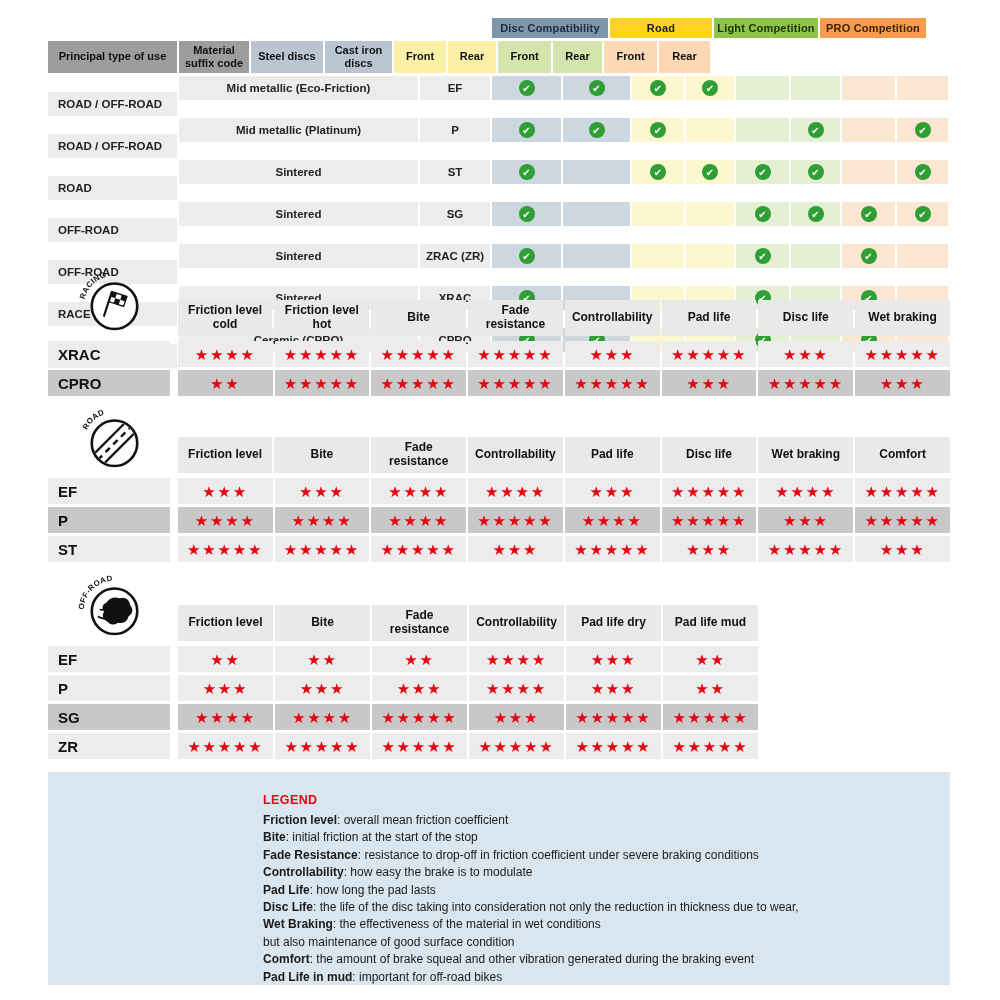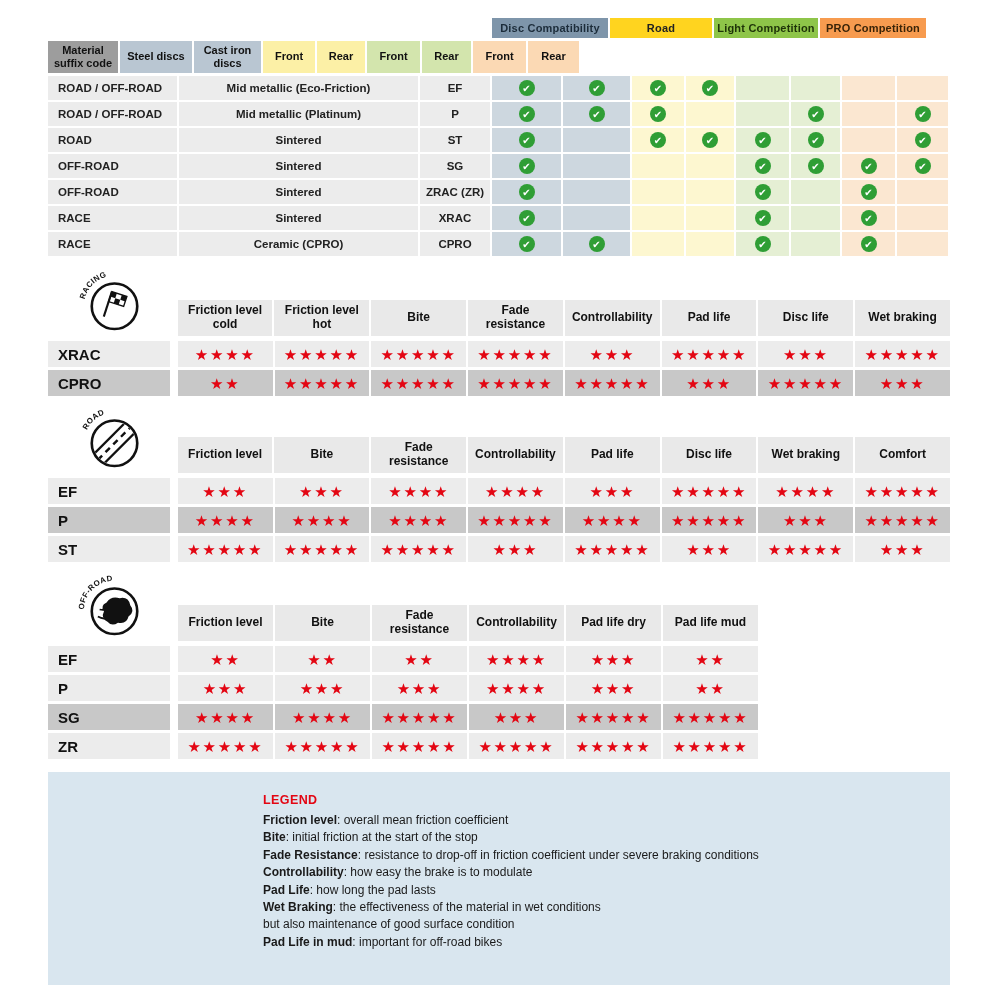--- a/index.html
+++ b/index.html
@@ -22,21 +22,21 @@
   .hcell{height:32px;margin-right:2px;display:flex;align-items:center;justify-content:center;
          text-align:center;font-size:11px;font-weight:bold;line-height:1.2;padding:0 3px;color:#111;}
   .h-gray{background:var(--header-gray,#9d9d9d);}
   .h-disc{background:#b9c6d2;}
   .h-road{background:#fcf0a6;}
   .h-light{background:#d3e5ad;}
   .h-pro{background:#fbd9b4;}
   .data-row{margin-bottom:2px;}
   .dcell{height:24px;margin-right:2px;display:flex;align-items:center;justify-content:center;
          text-align:center;font-size:11.5px;font-weight:bold;color:#222;}
-  .dcell.use{justify-content:flex-start;padding-left:10px;text-align:right;}
+  .dcell.use{justify-content:flex-start;padding-left:10px;text-align:right;margin-top:16px;}
   .d-gray{background:#ececec;}
   .d-disc{background:#cdd7df;}
   .d-road{background:#fdf7d0;}
   .d-light{background:#e5efd4;}
   .d-pro{background:#fbe7d1;}
   .check{width:16px;height:16px;border-radius:50%;background:var(--check-green,#2f9e35);
          color:#fff;font-size:10px;display:flex;align-items:center;justify-content:center;font-weight:bold;}
 
   
   .rating-section{position:absolute;left:48px;width:904px;}
@@ -71,20 +71,21 @@
 
   <div class="compat">
       <div class="crow group-row">
         <div class="gcell spacer" style="width: 442px;"></div>
         <div class="gcell g-disc" style="width: 116px;">Disc Compatibility</div>
         <div class="gcell g-road" style="width: 102px;">Road</div>
         <div class="gcell g-light" style="width: 104px;">Light Competition</div>
         <div class="gcell g-pro" style="width: 106px;">PRO Competition</div>
       </div>
       <div class="crow head-row">
+        <div class="hcell h-gray" style="width: 129px;">Principal type of use</div>
         <div class="hcell h-gray" style="width: 70px;">Material suffix code</div>
         <div class="hcell h-disc" style="width: 72px;">Steel discs</div>
         <div class="hcell h-disc" style="width: 67px;">Cast iron discs</div>
         <div class="hcell h-road" style="width: 52px;">Front</div>
         <div class="hcell h-road" style="width: 48px;">Rear</div>
         <div class="hcell h-light" style="width: 53px;">Front</div>
         <div class="hcell h-light" style="width: 49px;">Rear</div>
         <div class="hcell h-pro" style="width: 53px;">Front</div>
         <div class="hcell h-pro" style="width: 51px;">Rear</div>
       </div>
@@ -565,19 +566,21 @@
   </section>
 
   <div class="legend">
     <p class="ltitle">LEGEND</p>
     <div>
         <p class="lline"><strong class="lterm">Friction level</strong><span class="ldesc">: overall mean friction coefficient</span></p>
         <p class="lline"><strong class="lterm">Bite</strong><span class="ldesc">: initial friction at the start of the stop</span></p>
         <p class="lline"><strong class="lterm">Fade Resistance</strong><span class="ldesc">: resistance to drop-off in friction coefficient under severe braking conditions</span></p>
         <p class="lline"><strong class="lterm">Controllability</strong><span class="ldesc">: how easy the brake is to modulate</span></p>
         <p class="lline"><strong class="lterm">Pad Life</strong><span class="ldesc">: how long the pad lasts</span></p>
+        <p class="lline"><strong class="lterm">Disc Life</strong><span class="ldesc">: the life of the disc taking into consideration not only the reduction in thickness due to wear,</span></p>
         <p class="lline"><strong class="lterm">Wet Braking</strong><span class="ldesc">: the effectiveness of the material in wet conditions</span></p>
         <p class="lline"><span class="ldesc">but also maintenance of good surface condition</span></p>
+        <p class="lline"><strong class="lterm">Comfort</strong><span class="ldesc">: the amount of brake squeal and other vibration generated during the braking event</span></p>
         <p class="lline"><strong class="lterm">Pad Life in mud</strong><span class="ldesc">: important for off-road bikes</span></p>
       </div>
   </div>
 
 </div>
 
 </body></html>

